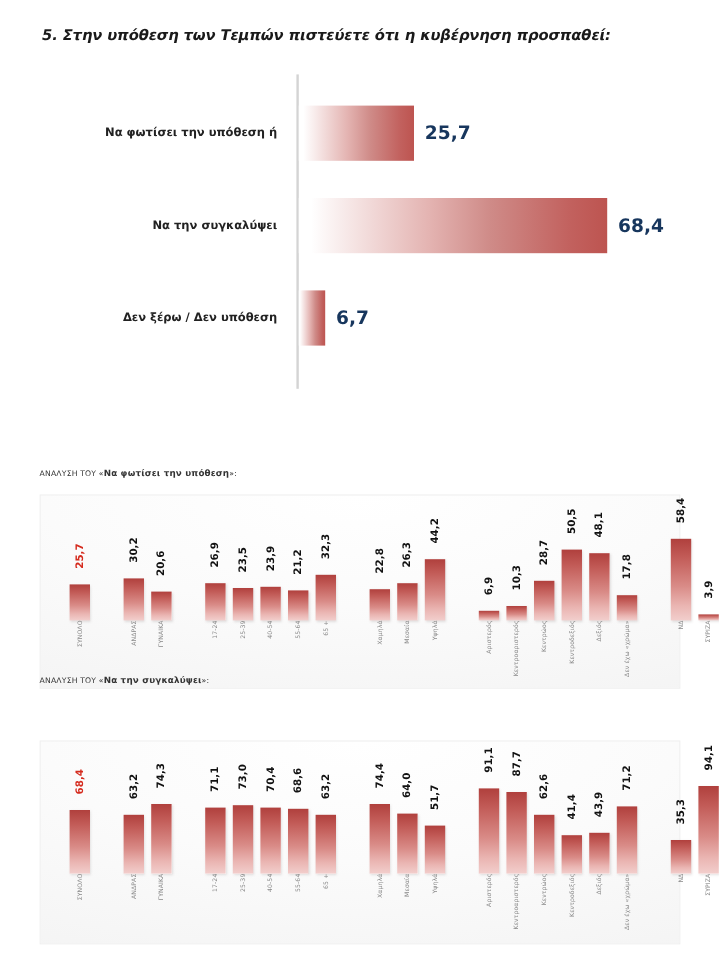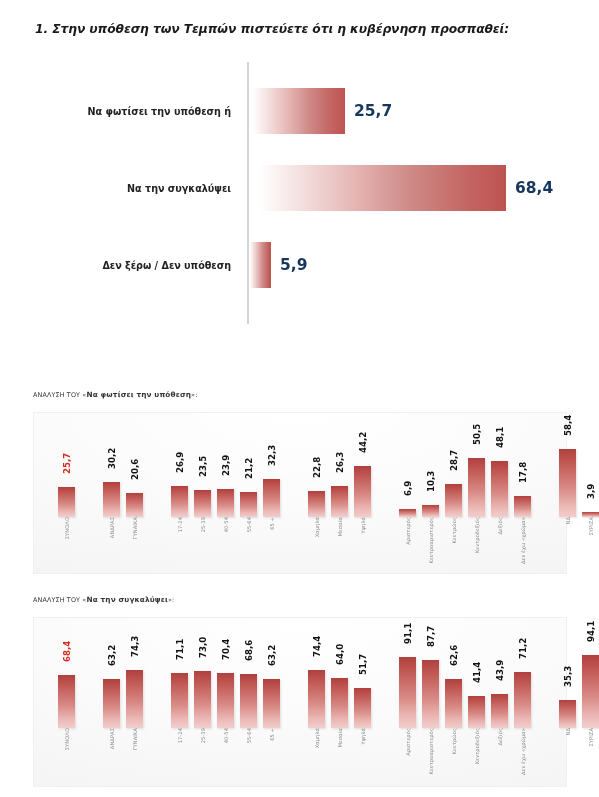--- a/index.html
+++ b/index.html
@@ -141,21 +141,21 @@
     color: #8a8a8a;
     white-space: nowrap;
     transform-origin: 0 0;
     transform: rotate(-90deg) translate(-100%, -50%);
     letter-spacing: 0.1px;
   }
 </style>
 </head>
 <body>
 
-<div class="page-title">1. Στην υπόθεση των Τεμπών πιστεύετε ότι η κυβέρνηση προσπαθεί:</div>
+<div class="page-title">5. Στην υπόθεση των Τεμπών πιστεύετε ότι η κυβέρνηση προσπαθεί:</div>
 
 <div class="main-chart">
   <div class="axis-line"></div>
   <div id="main-rows">
       <div class="hrow" style="top: 26px;">
         <div class="hlabel">Να φωτίσει την υπόθεση ή</div>
         <div class="hbar-wrap">
           <div class="hbar" style="width: 96px;"></div>
           <div class="hvalue" style="left: 96px;">25,7</div>
         </div>
@@ -164,21 +164,21 @@
         <div class="hlabel">Να την συγκαλύψει</div>
         <div class="hbar-wrap">
           <div class="hbar" style="width: 257px;"></div>
           <div class="hvalue" style="left: 257px;">68,4</div>
         </div>
       </div>
       <div class="hrow" style="top: 180px;">
         <div class="hlabel">Δεν ξέρω / Δεν υπόθεση</div>
         <div class="hbar-wrap">
           <div class="hbar" style="width: 22px;"></div>
-          <div class="hvalue" style="left: 22px;">5,9</div>
+          <div class="hvalue" style="left: 22px;">6,7</div>
         </div>
       </div>
     </div>
 </div>
 
 <div class="analysis-caption" id="caption-1" style="top:390px;"><span>ΑΝΑΛΥΣΗ ΤΟΥ «</span><b>Να φωτίσει την υπόθεση</b><span>»:</span></div>
 <div class="panel" id="panel-1" style="top:412px; height:162px;">
   <div class="plot" id="plot-1">
       <div class="vbar-slot" style="left: 24px; bottom: 56px; height: 1px;">
         <div class="vbar" style="height: 30px; bottom: 0px;"></div>
@@ -271,21 +271,21 @@
         <div class="vlabel">ΝΔ</div>
       </div>
       <div class="vbar-slot" style="left: 548px; bottom: 56px; height: 1px;">
         <div class="vbar" style="height: 5px; bottom: 0px;"></div>
         <div class="vvalue" style="bottom: 8px;">3,9</div>
         <div class="vlabel">ΣΥΡΙΖΑ</div>
       </div>
     </div>
 </div>
 
-<div class="analysis-caption" id="caption-2" style="top:595px;"><span>ΑΝΑΛΥΣΗ ΤΟΥ «</span><b>Να την συγκαλύψει</b><span>»:</span></div>
+<div class="analysis-caption" id="caption-2" style="top:562px;"><span>ΑΝΑΛΥΣΗ ΤΟΥ «</span><b>Να την συγκαλύψει</b><span>»:</span></div>
 <div class="panel" id="panel-2" style="top:617px; height:170px;">
   <div class="plot" id="plot-2">
       <div class="vbar-slot" style="left: 24px; bottom: 58px; height: 1px;">
         <div class="vbar" style="height: 53px; bottom: 0px;"></div>
         <div class="vvalue red" style="bottom: 56px;">68,4</div>
         <div class="vlabel">ΣΥΝΟΛΟ</div>
       </div>
       <div class="vbar-slot" style="left: 69px; bottom: 58px; height: 1px;">
         <div class="vbar" style="height: 49px; bottom: 0px;"></div>
         <div class="vvalue" style="bottom: 52px;">63,2</div>

